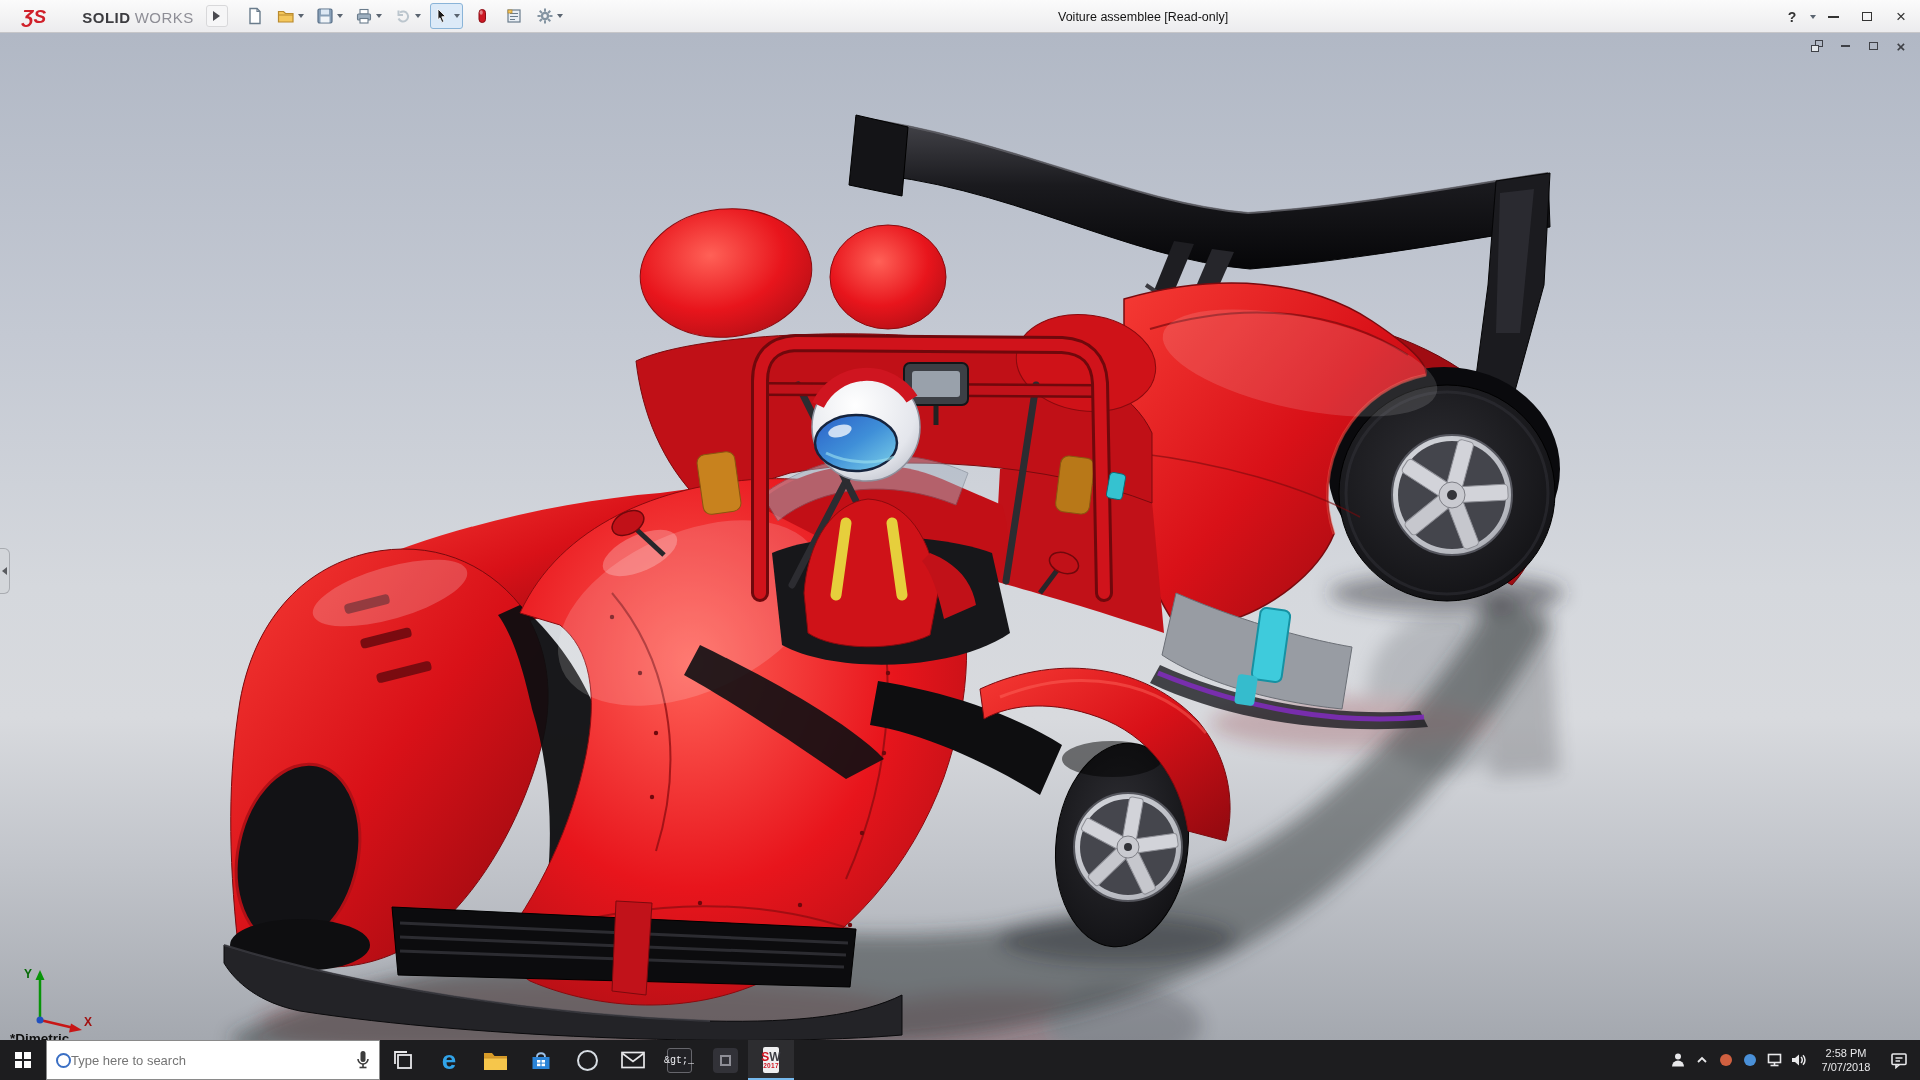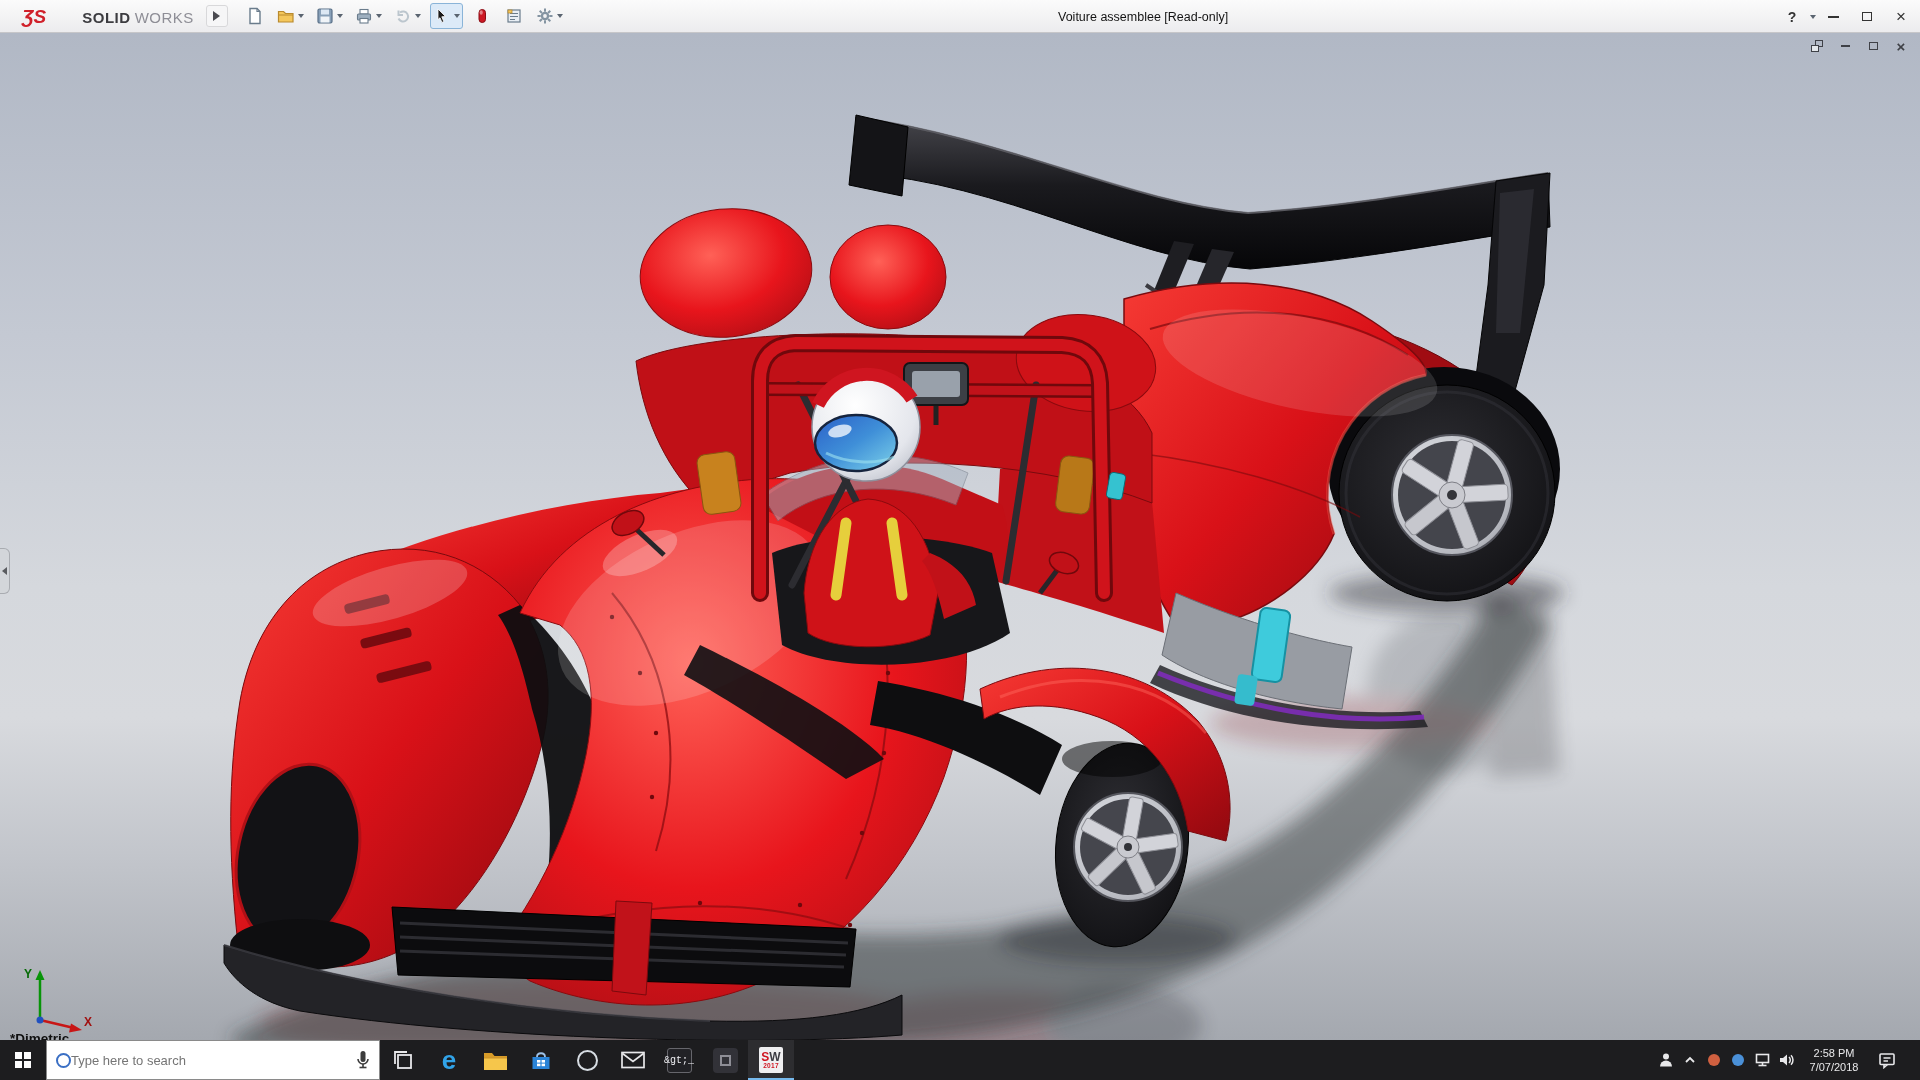--- a/index.html
+++ b/index.html
@@ -54,25 +54,25 @@
   .searchbox{width:334px;background:#ffffff;border:1px solid #8a8a8a;display:flex;align-items:center;gap:0;padding:0 9px;flex:0 0 auto;}
   .searchbox .ring{width:15px;height:15px;border:2px solid #3a6fc4;border-radius:50%;flex:0 0 auto;}
   .searchbox input{border:none;outline:none;flex:1 1 auto;font-size:13px;color:#5a5a5a;font-family:"Liberation Sans",sans-serif;background:transparent;}
   .folderback{fill:#d79b28;} .folderfront{fill:#f6c64b;}
   .edge-e{font-size:26px;font-weight:bold;color:#31a3e8;line-height:1;}
   .cmdbox{width:25px;height:25px;background:#222226;border:1px solid #66666c;border-radius:3px;color:#ececf0;
     font-family:"Liberation Mono",monospace;font-size:10px;display:flex;align-items:center;justify-content:center;}
   .darkapp{width:25px;height:25px;background:#323238;border-radius:4px;display:flex;align-items:center;justify-content:center;}
   .darkapp i{width:11px;height:11px;border:2px solid #8e8e96;display:block;}
   .ringapp{width:21px;height:21px;border:2.6px solid #d6dce2;border-radius:50%;}
-  .swicon{width:24px;height:26px;background:#efeff1;border-radius:2px;display:flex;flex-direction:column;align-items:center;justify-content:center;line-height:1;}
+  .swicon{width:16px;height:26px;background:#efeff1;border-radius:2px;display:flex;flex-direction:column;align-items:center;justify-content:center;line-height:1;}
   .swicon .l{font-size:12px;font-weight:bold;}
   .swicon .l .s{color:#d01420;} .swicon .l .w{color:#3c3c44;}
   .swicon .y{font-size:6.5px;font-weight:bold;color:#d01420;letter-spacing:.3px;}
-  .tray{margin-left:auto;display:flex;align-items:center;padding-right:16px;}
+  .tray{margin-left:auto;display:flex;align-items:center;padding-right:4px;}
   .trbtn{width:24px;height:40px;display:flex;align-items:center;justify-content:center;flex:0 0 auto;}
   .clock{width:72px;display:flex;flex-direction:column;align-items:center;justify-content:center;font-size:11px;line-height:1.3;flex:0 0 auto;}
   .dotred{width:12px;height:12px;border-radius:50%;background:#d06040;}
   .dotblue{width:12px;height:12px;border-radius:50%;background:#4a90d8;}
 </style>
 </head>
 <body>
 
 <div class="screen">
 

